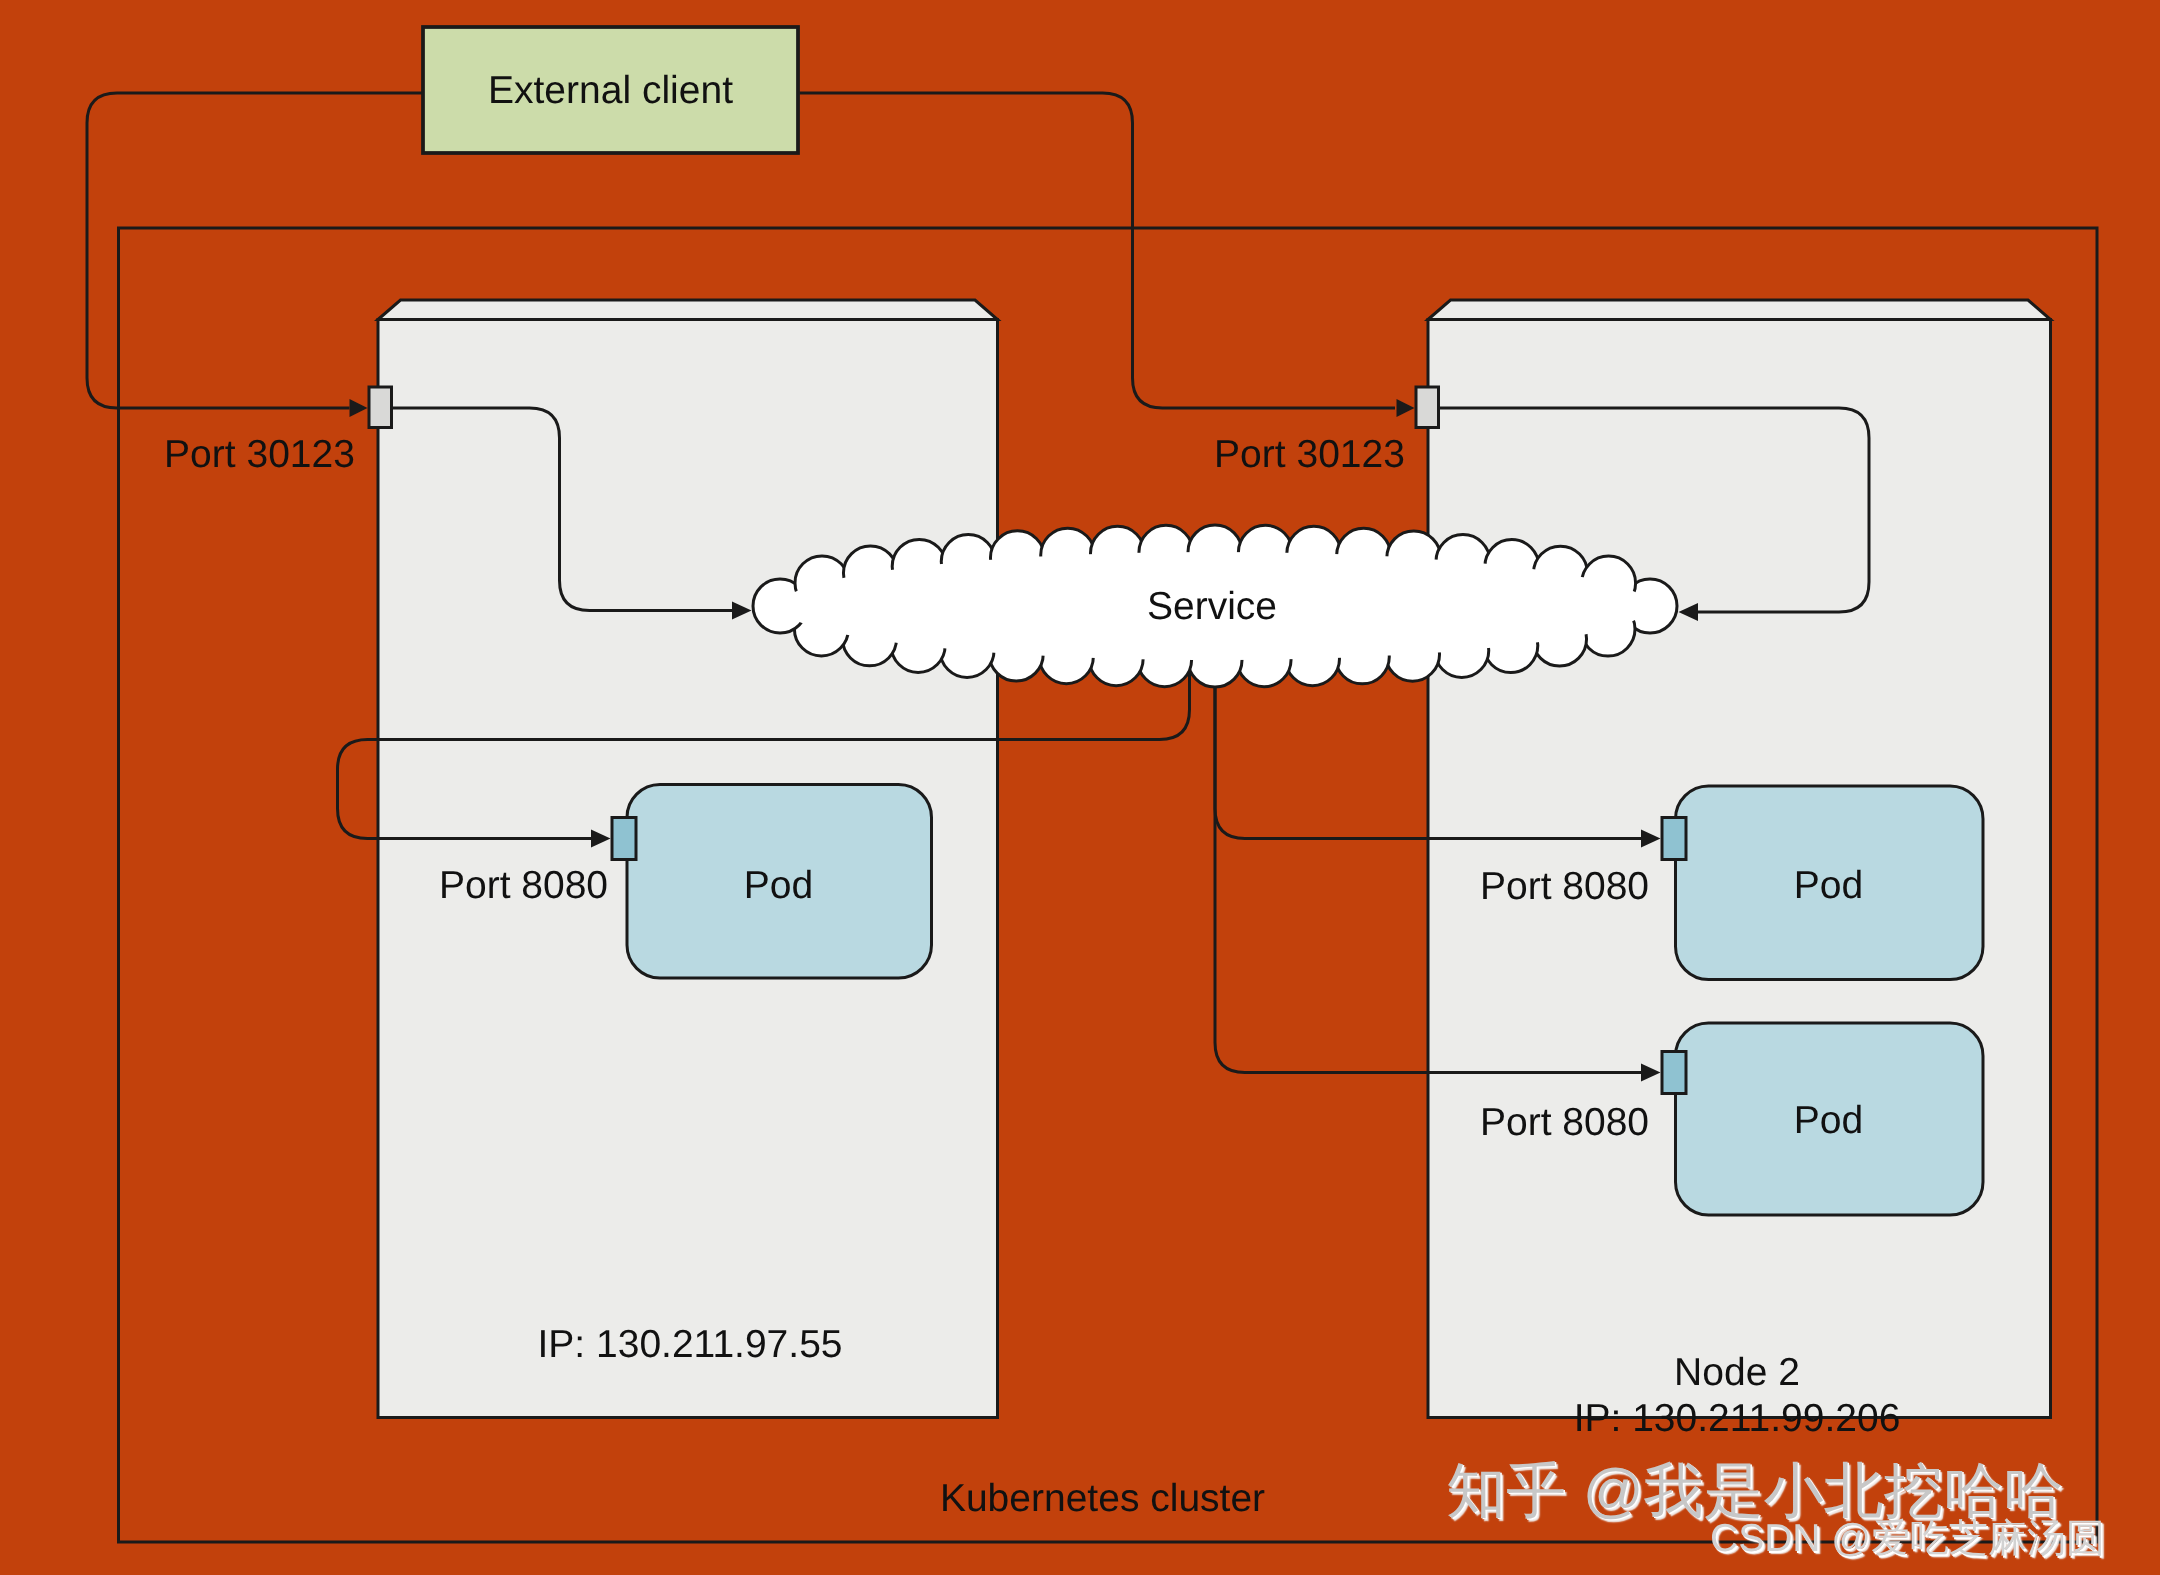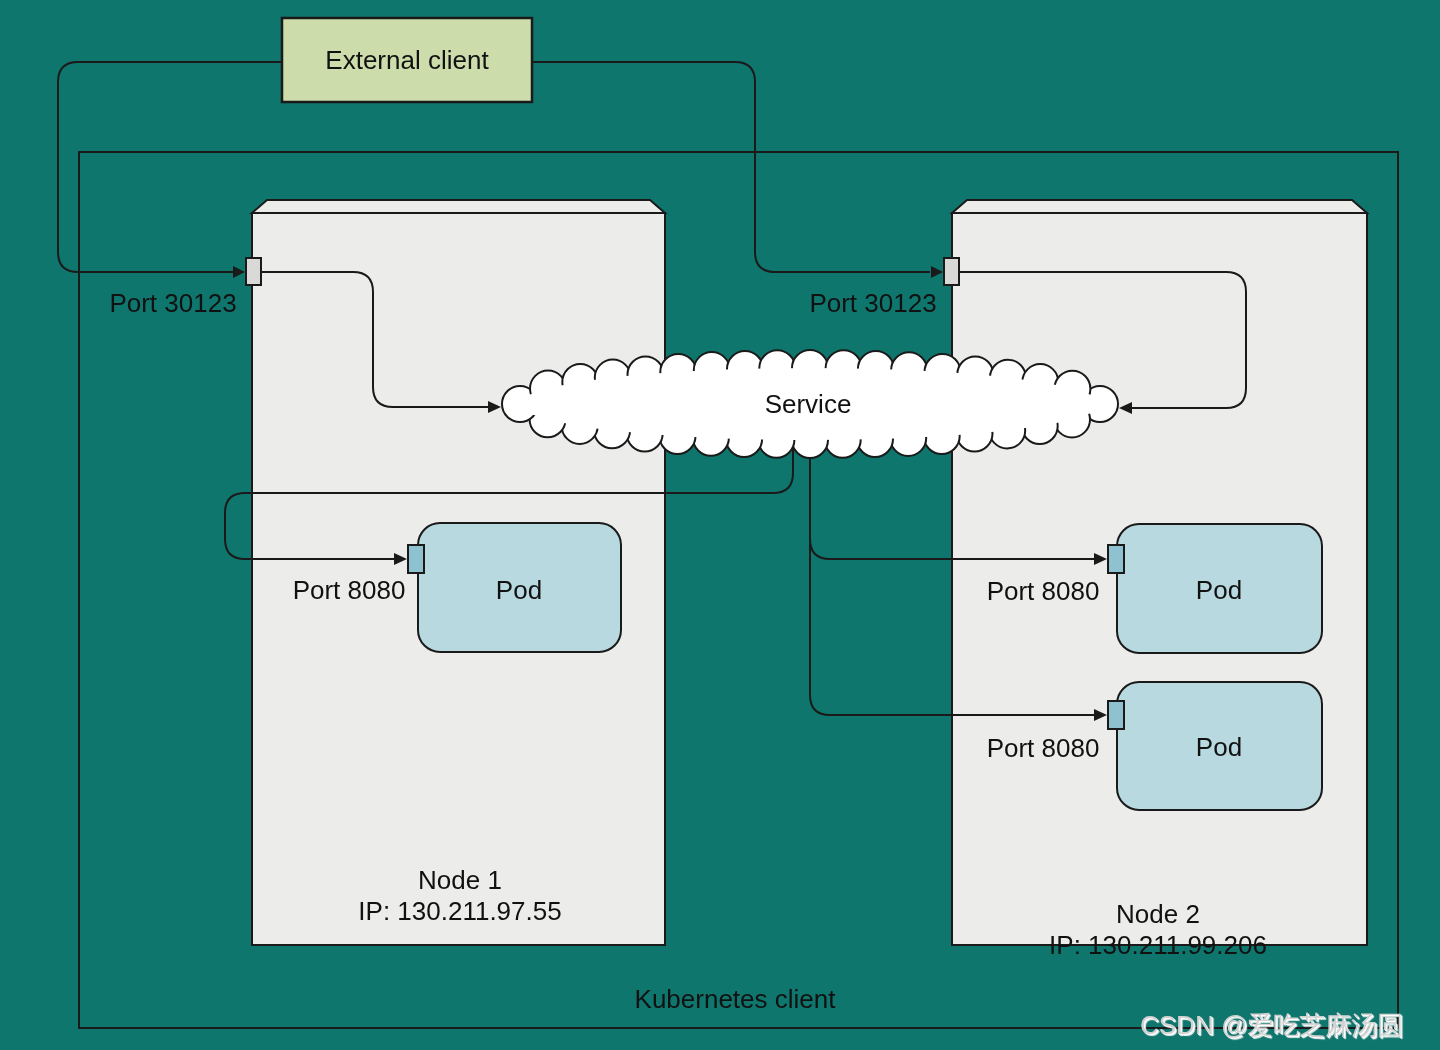--- a/index.html
+++ b/index.html
@@ -1,20 +1,20 @@
 <!DOCTYPE html>
 <html><head>
 <meta charset="utf-8">
 <style>
   html, body { margin: 0; padding: 0; background: #fff; }
   .stage {
     position: relative;
     width: 1440px;
     height: 1050px;
-    background: #0f766e;
+    background: #c2410c;
     font-family: "Liberation Sans", sans-serif;
     overflow: hidden;
   }
   .stage svg { position: absolute; left: 0; top: 0; }
   .lbl {
     position: absolute;
     transform: translate(-50%, -50%);
     font-size: 26px;
     color: #111;
     white-space: nowrap;
@@ -130,25 +130,25 @@
   <div class="lbl" style="left:349px; top:590px;">Port 8080</div>
   <div class="lbl" style="left:519px; top:590px;">Pod</div>
 
   <div class="lbl" style="left:1043px; top:591px;">Port 8080</div>
   <div class="lbl" style="left:1219px; top:590px;">Pod</div>
 
   <div class="lbl" style="left:1043px; top:748px;">Port 8080</div>
   <div class="lbl" style="left:1219px; top:747px;">Pod</div>
 
   <div class="lbl" style="left:460px; top:896px;">
-    <div>Node 1</div>
     <div>IP: 130.211.97.55</div>
   </div>
   <div class="lbl" style="left:1158px; top:930px;">
     <div>Node 2</div>
     <div>IP: 130.211.99.206</div>
   </div>
 
-  <div class="lbl" style="left:735px; top:999px;">Kubernetes client</div>
+  <div class="lbl" style="left:735px; top:999px;">Kubernetes cluster</div>
 
+  <div class="watermark zhihu">知乎 @我是小北挖哈哈</div>
   <div class="watermark csdn">CSDN @爱吃芝麻汤圆</div>
 
 </div>
 
 </body></html>

